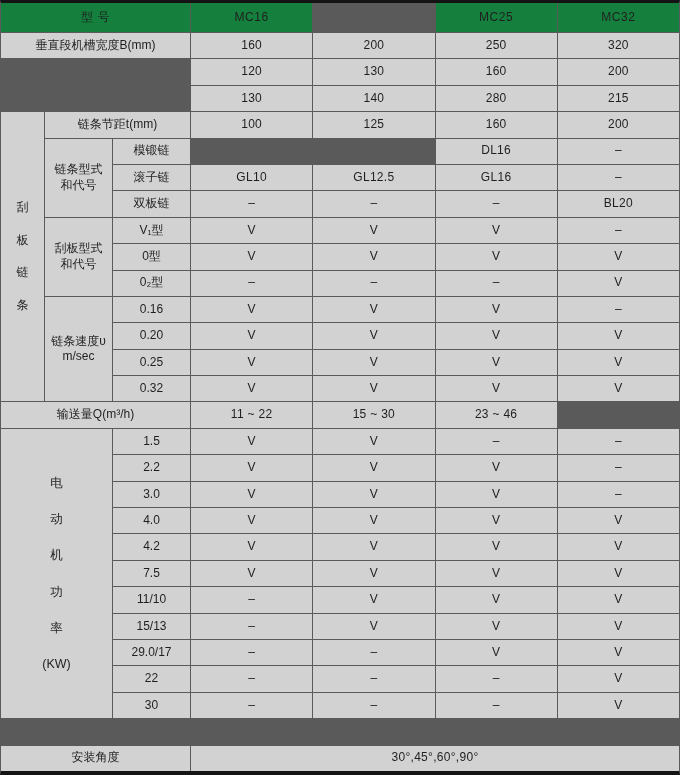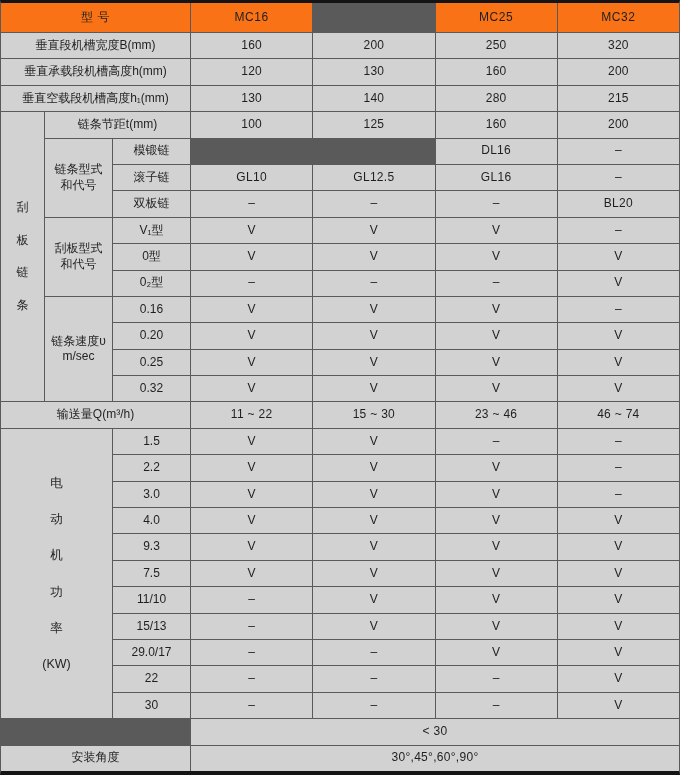--- a/index.html
+++ b/index.html
@@ -15,21 +15,21 @@
     border-top: 3px solid #141414;
     border-bottom: 4px solid #141414;
     font-family: "Liberation Sans", sans-serif;
     font-size: 12px; color: #1f1f1f;
   }
   .c {
     background: #d2d2d2;
     display: flex; align-items: center; justify-content: center;
     text-align: center; line-height: 1.3; overflow: hidden;
   }
-  .h { background: #f97316; letter-spacing: 0.5px; }
+  .h { background: #15803d; letter-spacing: 0.5px; }
   .two { flex-direction: column; }
   .vstack { flex-direction: column; gap: 17px; }
   .vstack-motor { flex-direction: column; gap: 20px; font-size: 12.5px; }
   .val { letter-spacing: 0.3px; }
 </style>
 </head>
 <body>
 
 <div class="tbl">
 
@@ -37,27 +37,25 @@
   <div class="c h" style="grid-area:1/4">MC16</div>
   <div class="c h" style="grid-area:1/6">MC25</div>
   <div class="c h" style="grid-area:1/7">MC32</div>
 
   <div class="c" style="grid-area:2/1/3/4">垂直段机槽宽度B(mm)</div>
   <div class="c val" style="grid-area:2/4">160</div>
   <div class="c val" style="grid-area:2/5">200</div>
   <div class="c val" style="grid-area:2/6">250</div>
   <div class="c val" style="grid-area:2/7">320</div>
 
-  <div class="c" style="grid-area:3/1/4/4">垂直承载段机槽高度h(mm)</div>
   <div class="c val" style="grid-area:3/4">120</div>
   <div class="c val" style="grid-area:3/5">130</div>
   <div class="c val" style="grid-area:3/6">160</div>
   <div class="c val" style="grid-area:3/7">200</div>
 
-  <div class="c" style="grid-area:4/1/5/4">垂直空载段机槽高度h₁(mm)</div>
   <div class="c val" style="grid-area:4/4">130</div>
   <div class="c val" style="grid-area:4/5">140</div>
   <div class="c val" style="grid-area:4/6">280</div>
   <div class="c val" style="grid-area:4/7">215</div>
 
   <div class="c vstack" style="grid-area:5/1/16/2">
     <span>刮</span>
     <span>板</span>
     <span>链</span>
     <span>条</span>
@@ -136,21 +134,20 @@
   <div class="c" style="grid-area:15/3">0.32</div>
   <div class="c val" style="grid-area:15/4">V</div>
   <div class="c val" style="grid-area:15/5">V</div>
   <div class="c val" style="grid-area:15/6">V</div>
   <div class="c val" style="grid-area:15/7">V</div>
 
   <div class="c" style="grid-area:16/1/17/4">输送量Q(m³/h)</div>
   <div class="c val" style="grid-area:16/4">11 ~ 22</div>
   <div class="c val" style="grid-area:16/5">15 ~ 30</div>
   <div class="c val" style="grid-area:16/6">23 ~ 46</div>
-  <div class="c val" style="grid-area:16/7">46 ~ 74</div>
 
   <div class="c vstack-motor" style="grid-area:17/1/28/3">
     <span>电</span>
     <span>动</span>
     <span>机</span>
     <span>功</span>
     <span>率</span>
     <span>(KW)</span>
   </div>
 
@@ -171,21 +168,21 @@
   <div class="c val" style="grid-area:19/5">V</div>
   <div class="c val" style="grid-area:19/6">V</div>
   <div class="c val" style="grid-area:19/7">–</div>
 
   <div class="c" style="grid-area:20/3">4.0</div>
   <div class="c val" style="grid-area:20/4">V</div>
   <div class="c val" style="grid-area:20/5">V</div>
   <div class="c val" style="grid-area:20/6">V</div>
   <div class="c val" style="grid-area:20/7">V</div>
 
-  <div class="c" style="grid-area:21/3">9.3</div>
+  <div class="c" style="grid-area:21/3">4.2</div>
   <div class="c val" style="grid-area:21/4">V</div>
   <div class="c val" style="grid-area:21/5">V</div>
   <div class="c val" style="grid-area:21/6">V</div>
   <div class="c val" style="grid-area:21/7">V</div>
 
   <div class="c" style="grid-area:22/3">7.5</div>
   <div class="c val" style="grid-area:22/4">V</div>
   <div class="c val" style="grid-area:22/5">V</div>
   <div class="c val" style="grid-area:22/6">V</div>
   <div class="c val" style="grid-area:22/7">V</div>
@@ -213,18 +210,17 @@
   <div class="c val" style="grid-area:26/5">–</div>
   <div class="c val" style="grid-area:26/6">–</div>
   <div class="c val" style="grid-area:26/7">V</div>
 
   <div class="c" style="grid-area:27/3">30</div>
   <div class="c val" style="grid-area:27/4">–</div>
   <div class="c val" style="grid-area:27/5">–</div>
   <div class="c val" style="grid-area:27/6">–</div>
   <div class="c val" style="grid-area:27/7">V</div>
 
-  <div class="c val" style="grid-area:28/4/29/8">&lt; 30</div>
 
   <div class="c" style="grid-area:29/1/30/4">安装角度</div>
   <div class="c val" style="grid-area:29/4/30/8">30°,45°,60°,90°</div>
 
 </div>
 
 </body></html>

